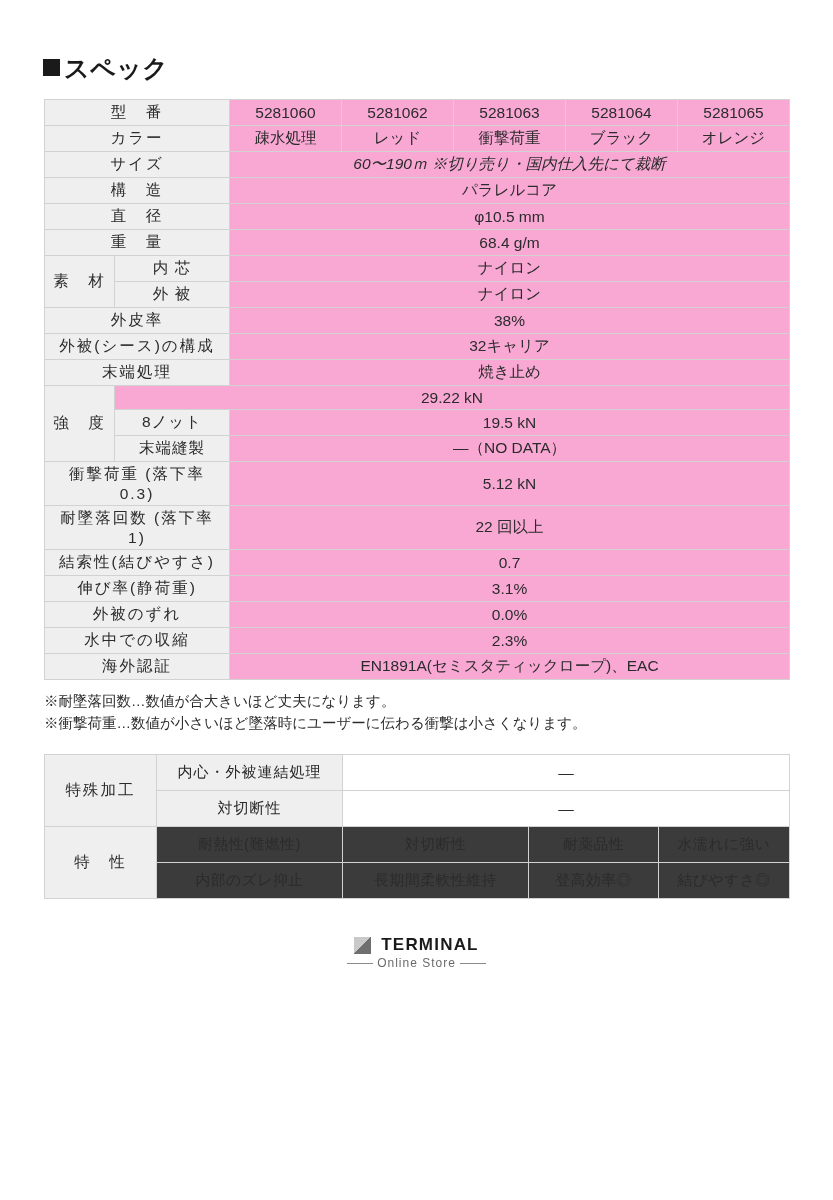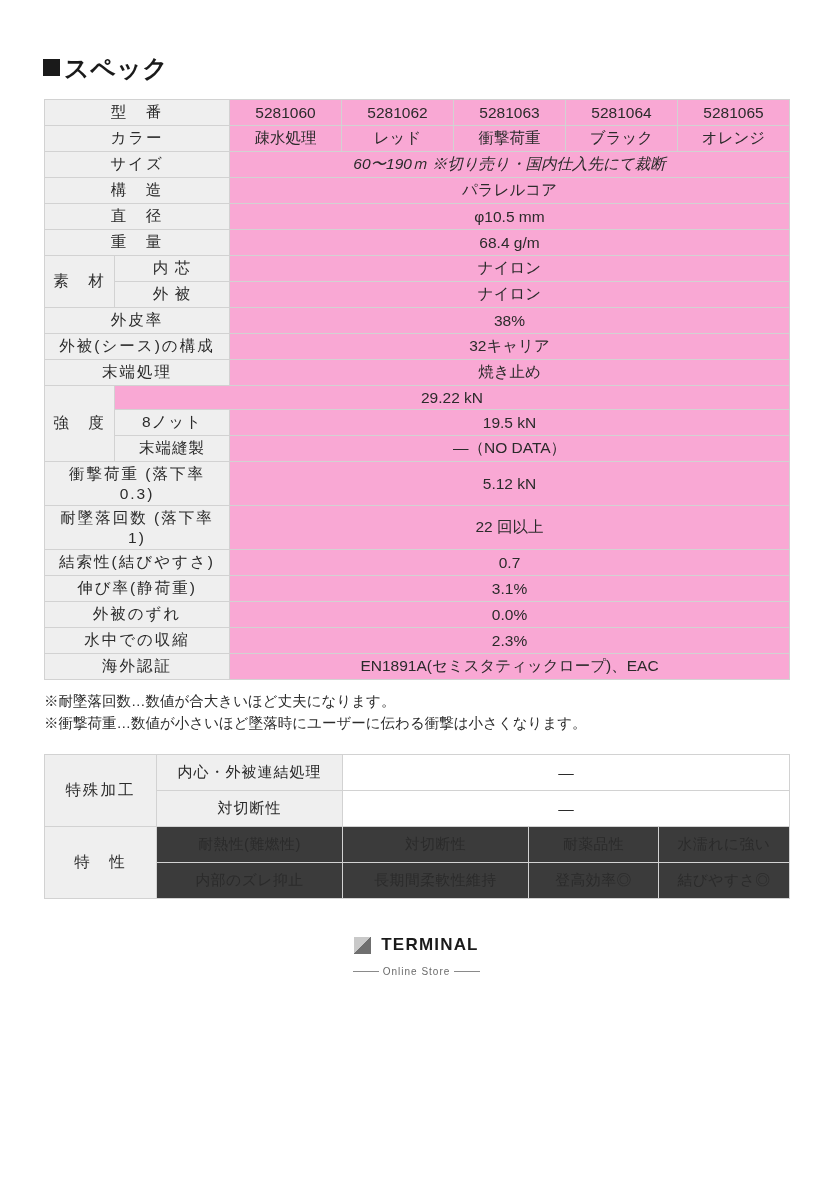--- a/index.html
+++ b/index.html
@@ -135,24 +135,24 @@
     background:
       linear-gradient(to bottom right, #c9c9c9 0 50%, transparent 50% 100%),
       #6f6f6f;
   }
   .logo-text {
     font-size: 17px;
     font-weight: bold;
     letter-spacing: 1.2px;
   }
   .logo-sub {
-    font-size: 10px;
+    font-size: 12px;
     letter-spacing: 1px;
     color: #6a6a6a;
-    margin-top: 11px;
+    margin-top: 1px;
   }
   .logo-sub .ln {
     display: inline-block;
     width: 26px;
     border-top: 1px solid #8a8a8a;
     vertical-align: 3px;
     margin: 0 4px;
   }
 </style>
 </head>

